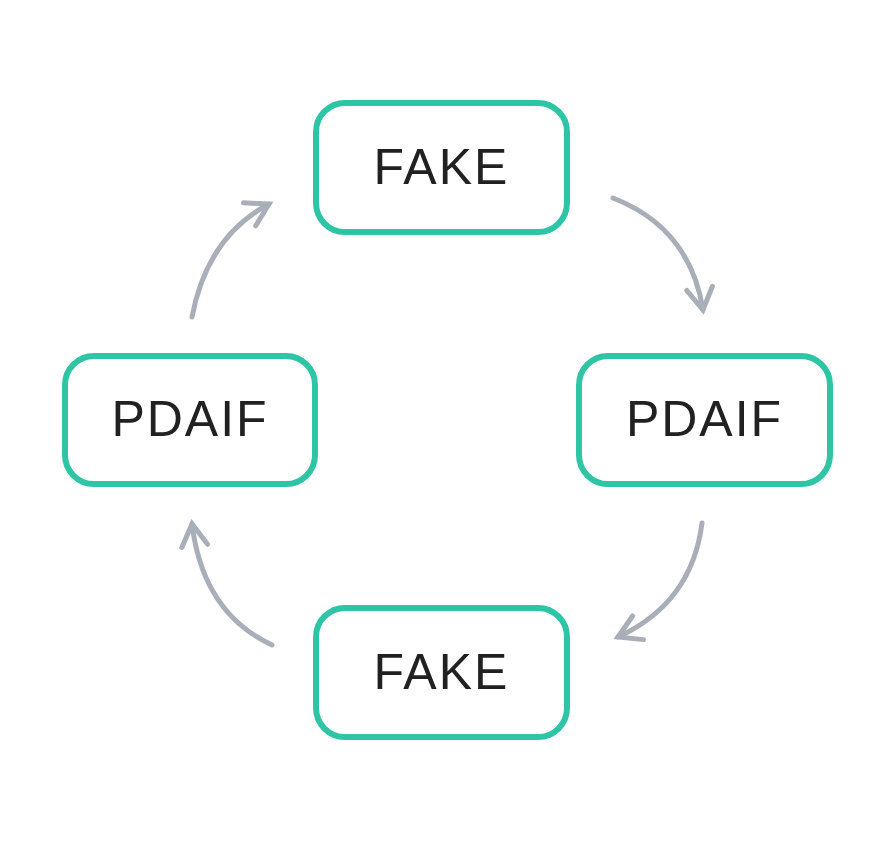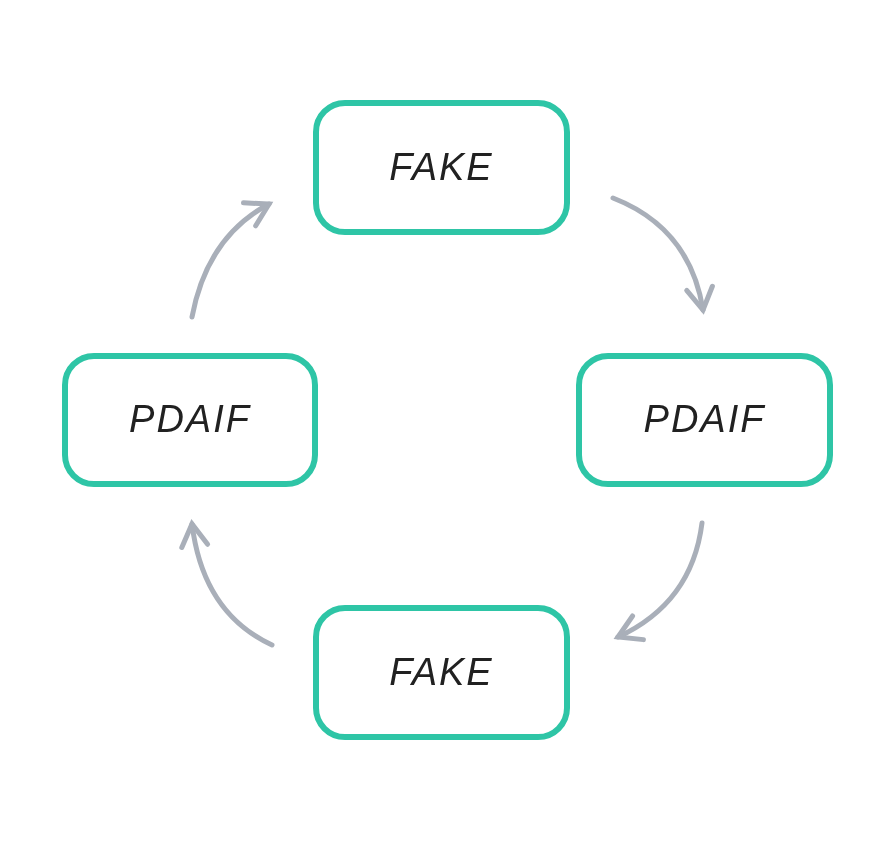--- a/index.html
+++ b/index.html
@@ -47,26 +47,25 @@
     justify-content: center;
     border: 6px solid var(--node-border);
     border-radius: 32px;
     background: var(--node-fill);
   }
   .node-top    { left: 313px; top: 100px; width: 257px; height: 135px; }
   .node-right  { left: 576px; top: 353px; width: 257px; height: 134px; }
   .node-bottom { left: 313px; top: 605px; width: 257px; height: 135px; }
   .node-left   { left:  62px; top: 353px; width: 256px; height: 134px; }
   .node-label {
-    font-size: 38px;
+    font-size: 50px;
     letter-spacing: 2px;
     color: var(--label-text);
     line-height: 1;
     padding-bottom: 2px;
-    font-style: italic;
   }
 </style>
 </head>
 <body>
 
 <div class="canvas">
 
   <svg class="arrows-layer" viewBox="0 0 894 842" xmlns="http://www.w3.org/2000/svg" aria-hidden="true">
     <defs>
       <marker id="arrowhead" markerUnits="userSpaceOnUse" markerWidth="34" markerHeight="34" refX="26" refY="14" orient="auto" style="overflow: visible;">

